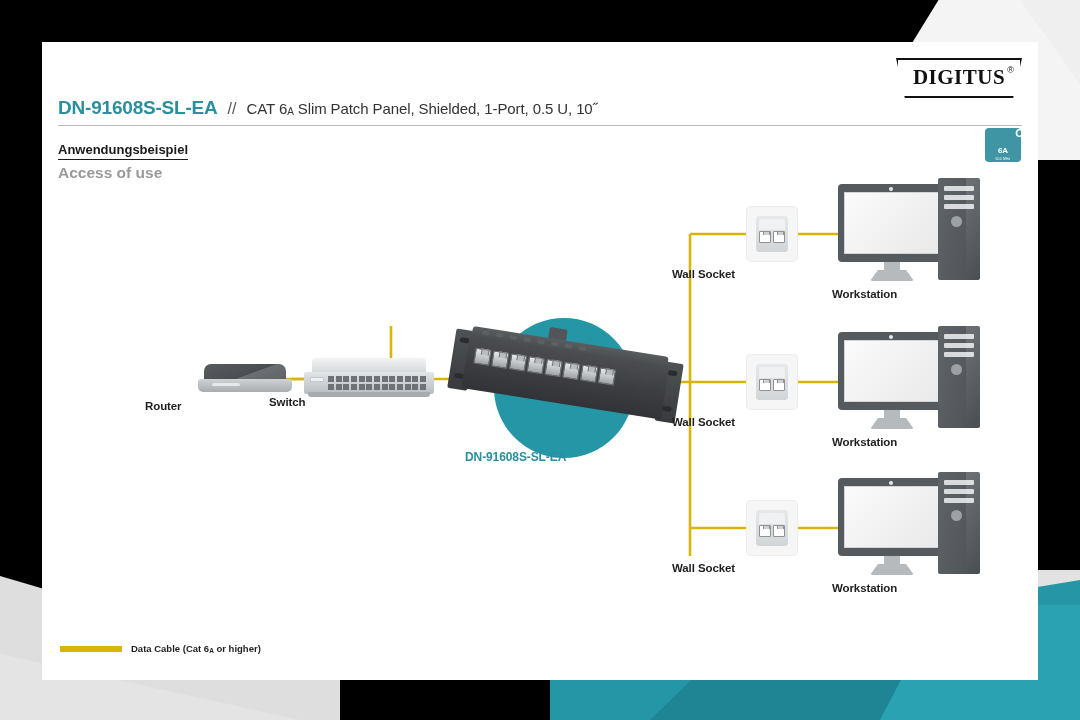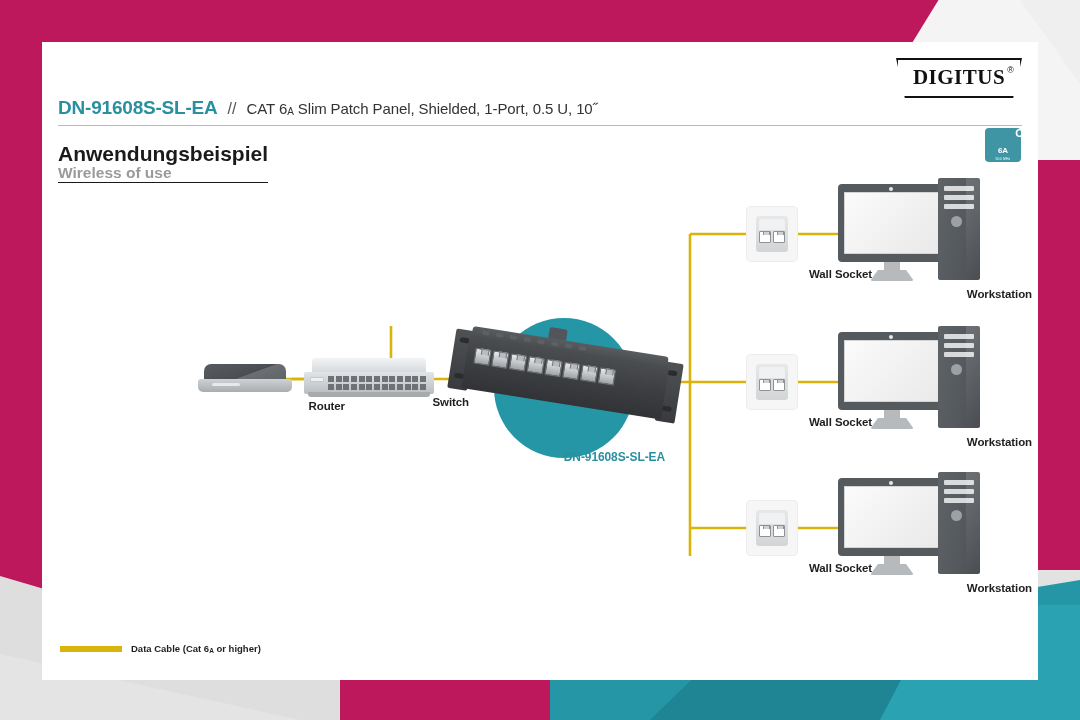--- a/index.html
+++ b/index.html
@@ -3,21 +3,21 @@
 <meta charset="utf-8">
 <style>
   * { box-sizing: border-box; margin: 0; padding: 0; }
   html, body {
     width: 1080px; height: 720px;
     font-family: "Liberation Sans", sans-serif;
     overflow: hidden;
   }
   #page {
     position: relative; width: 1080px; height: 720px;
-    background: #be185d;
+    background: #000000;
     overflow: hidden;
   }
   
   .bg-shape { position: absolute; pointer-events: none; }
   #bg-tr-light {
     top: -30px; right: -20px; width: 260px; height: 190px;
     background: #f4f4f4;
     clip-path: polygon(45% 0, 100% 0, 100% 100%, 0 100%);
   }
   #bg-tr-light2 {
@@ -91,22 +91,22 @@
     border-bottom: 1px solid #b9b9b9;
   }
   #sku { font-size: 19px; font-weight: bold; color: #2a8f9e; letter-spacing: -0.2px; }
   #slashes { font-size: 16px; color: #555; font-weight: 500; }
   #desc { font-size: 15px; color: #333; letter-spacing: -0.1px; }
   #desc .sub { font-size: 10px; vertical-align: -1px; }
 
   
   #heading-de {
     position: absolute; left: 16px; top: 100px;
-    font-size: 21px; font-weight: bold; color: #1a1a1a;
-    padding-bottom: 16px; border-bottom: 1.5px solid #1a1a1a;
+    font-size: 13px; font-weight: bold; color: #1a1a1a;
+    padding-bottom: 2px; border-bottom: 1.5px solid #1a1a1a;
     display: inline-block;
   }
   #heading-en {
     position: absolute; left: 16px; top: 122px;
     font-size: 15.5px; font-weight: bold; color: #9a9a9a;
   }
 
   
   #cat-badge {
     position: absolute; right: 17px; top: 86px;
@@ -119,21 +119,21 @@
   #cat-badge .c1 { font-size: 11px; font-weight: bold; letter-spacing: .3px; padding-left: 47px; }
   #cat-badge .c2 { font-size: 8px; font-weight: bold; margin-top: 8px; }
   #cat-badge .c3 { font-size: 3.4px; margin-top: 3px; letter-spacing: .2px; }
 
   
   #diagram { position: absolute; left: 0; top: 0; width: 996px; height: 638px; }
 
   .node { position: absolute; }
   .node-label {
     position: absolute; width: 200px; left: 50%; margin-left: -100px;
-    text-align: right; font-size: 11.5px; color: #1f1f1f;
+    text-align: left; font-size: 11.5px; color: #1f1f1f;
     font-weight: bold; letter-spacing: -0.1px;
   }
   .node-label.teal { color: #2a8f9e; font-size: 12px; }
 
   
   #cloud { left: 18px; top: 290px; width: 150px; height: 70px; }
   .cloud-part { position: absolute; background: #ededed; border-radius: 50%; }
   #cloud .c-a { left: 28px; top: 0px;  width: 78px; height: 56px; }
   #cloud .c-b { left: 0px;  top: 24px; width: 58px; height: 42px; }
   #cloud .c-c { left: 86px; top: 20px; width: 60px; height: 46px; }
@@ -375,21 +375,21 @@
       <div id="logo-reg">®</div>
     </div>
 
     <div id="title-row">
       <span id="sku">DN-91608S-SL-EA</span>
       <span id="slashes">//</span>
       <span id="desc"><span>CAT 6</span><span class="sub">A</span><span> Slim Patch Panel, Shielded, 1-Port, 0.5 U, 10˝</span></span>
     </div>
 
     <div id="heading-de">Anwendungsbeispiel</div>
-    <div id="heading-en">Wireless of use</div>
+    <div id="heading-en">Access of use</div>
 
     <div id="cat-badge">
       <span class="c1">CAT</span>
       <span class="c2">6A</span>
       <span class="c3">500 MHz</span>
     </div>
 
     <div id="diagram">
 
       <div id="teal-circle"></div>

